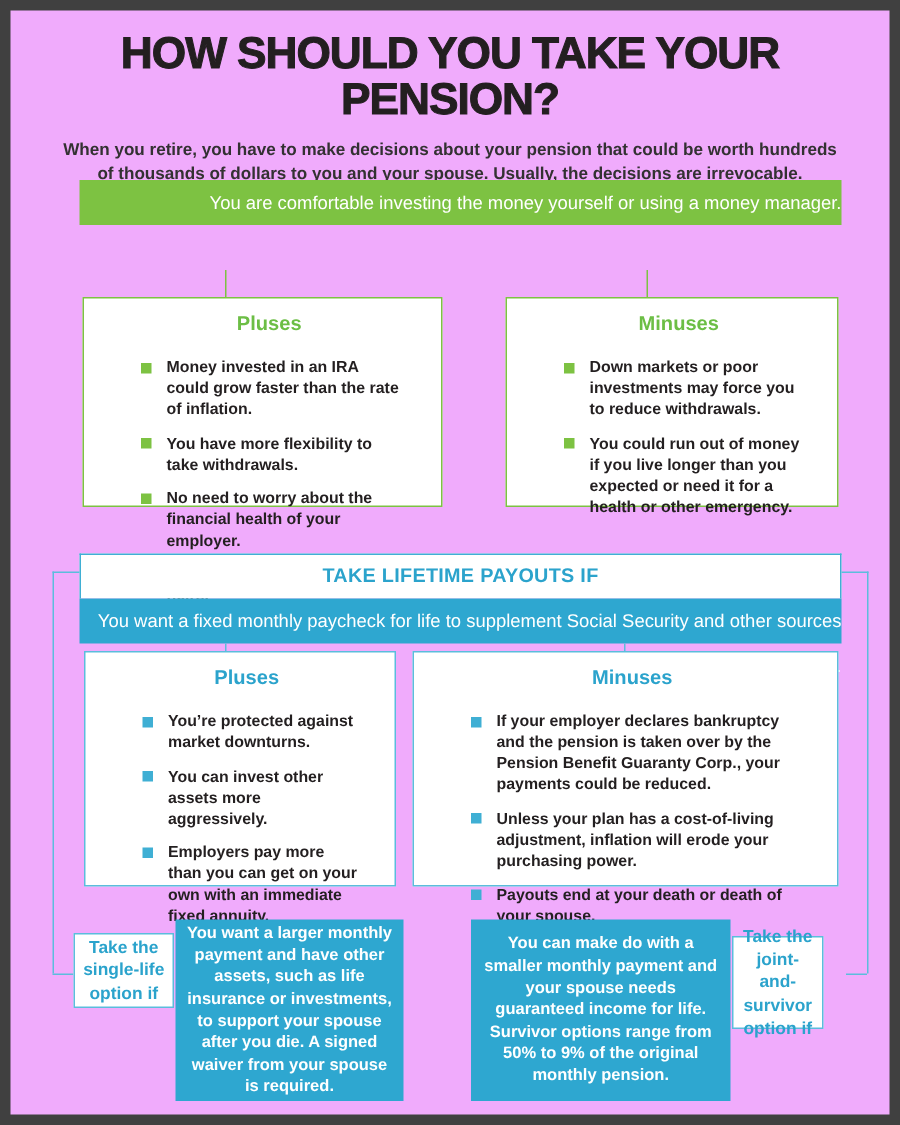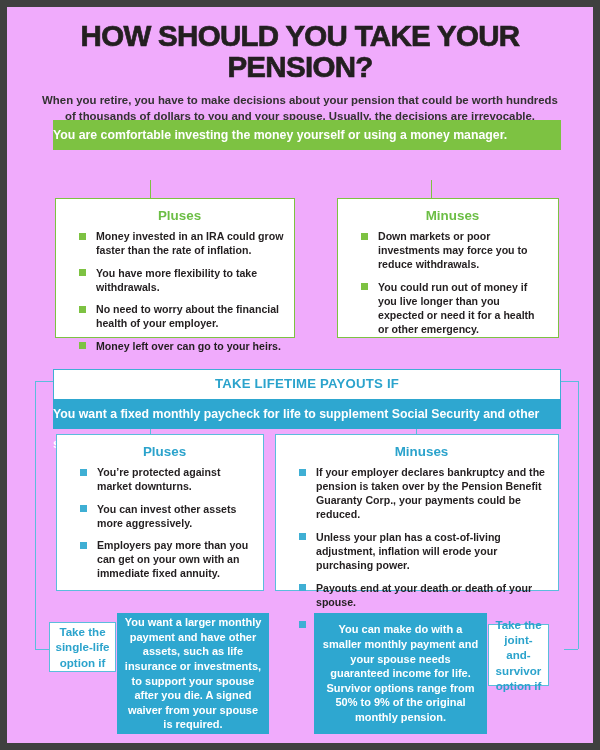--- a/index.html
+++ b/index.html
@@ -69,23 +69,23 @@
     text-align: center;
     font-size: 13.2px;
     font-weight: bold;
     letter-spacing: 0.2px;
     background: #ffffff;
   }
   .banner-bot {
     box-sizing: border-box;
     height: 30px;
     line-height: 30px;
-    text-align: left;
+    text-align: right;
     font-size: 12.3px;
-    font-weight: bold;
+    font-weight: normal;
     color: #ffffff;
   }
   .green .banner-top { border-color: #7DC242; color: #6CBE45; }
   .green .banner-bot { background: #7DC242; }
   .blue .banner-top { border-color: #3FAFD4; color: #2BA3CC; }
   .blue .banner-bot { background: #2EA7D0; }
 
   
   .colbox {
     position: absolute;
@@ -101,21 +101,21 @@
     text-align: center;
     font-size: 13.4px;
     font-weight: bold;
     margin: 0 0 6px 0;
   }
   .green .col-title { color: #6CBE45; }
   .blue  .col-title { color: #2BA3CC; }
 
   ul.bullets {
     list-style: none;
-    margin: 0;
+    margin: 15px;
     padding: 0;
   }
   ul.bullets li {
     position: relative;
     padding-left: 21px;
     margin-bottom: 8.5px;
     font-size: 10.6px;
     font-weight: bold;
     line-height: 1.33;
     color: #231f20;

